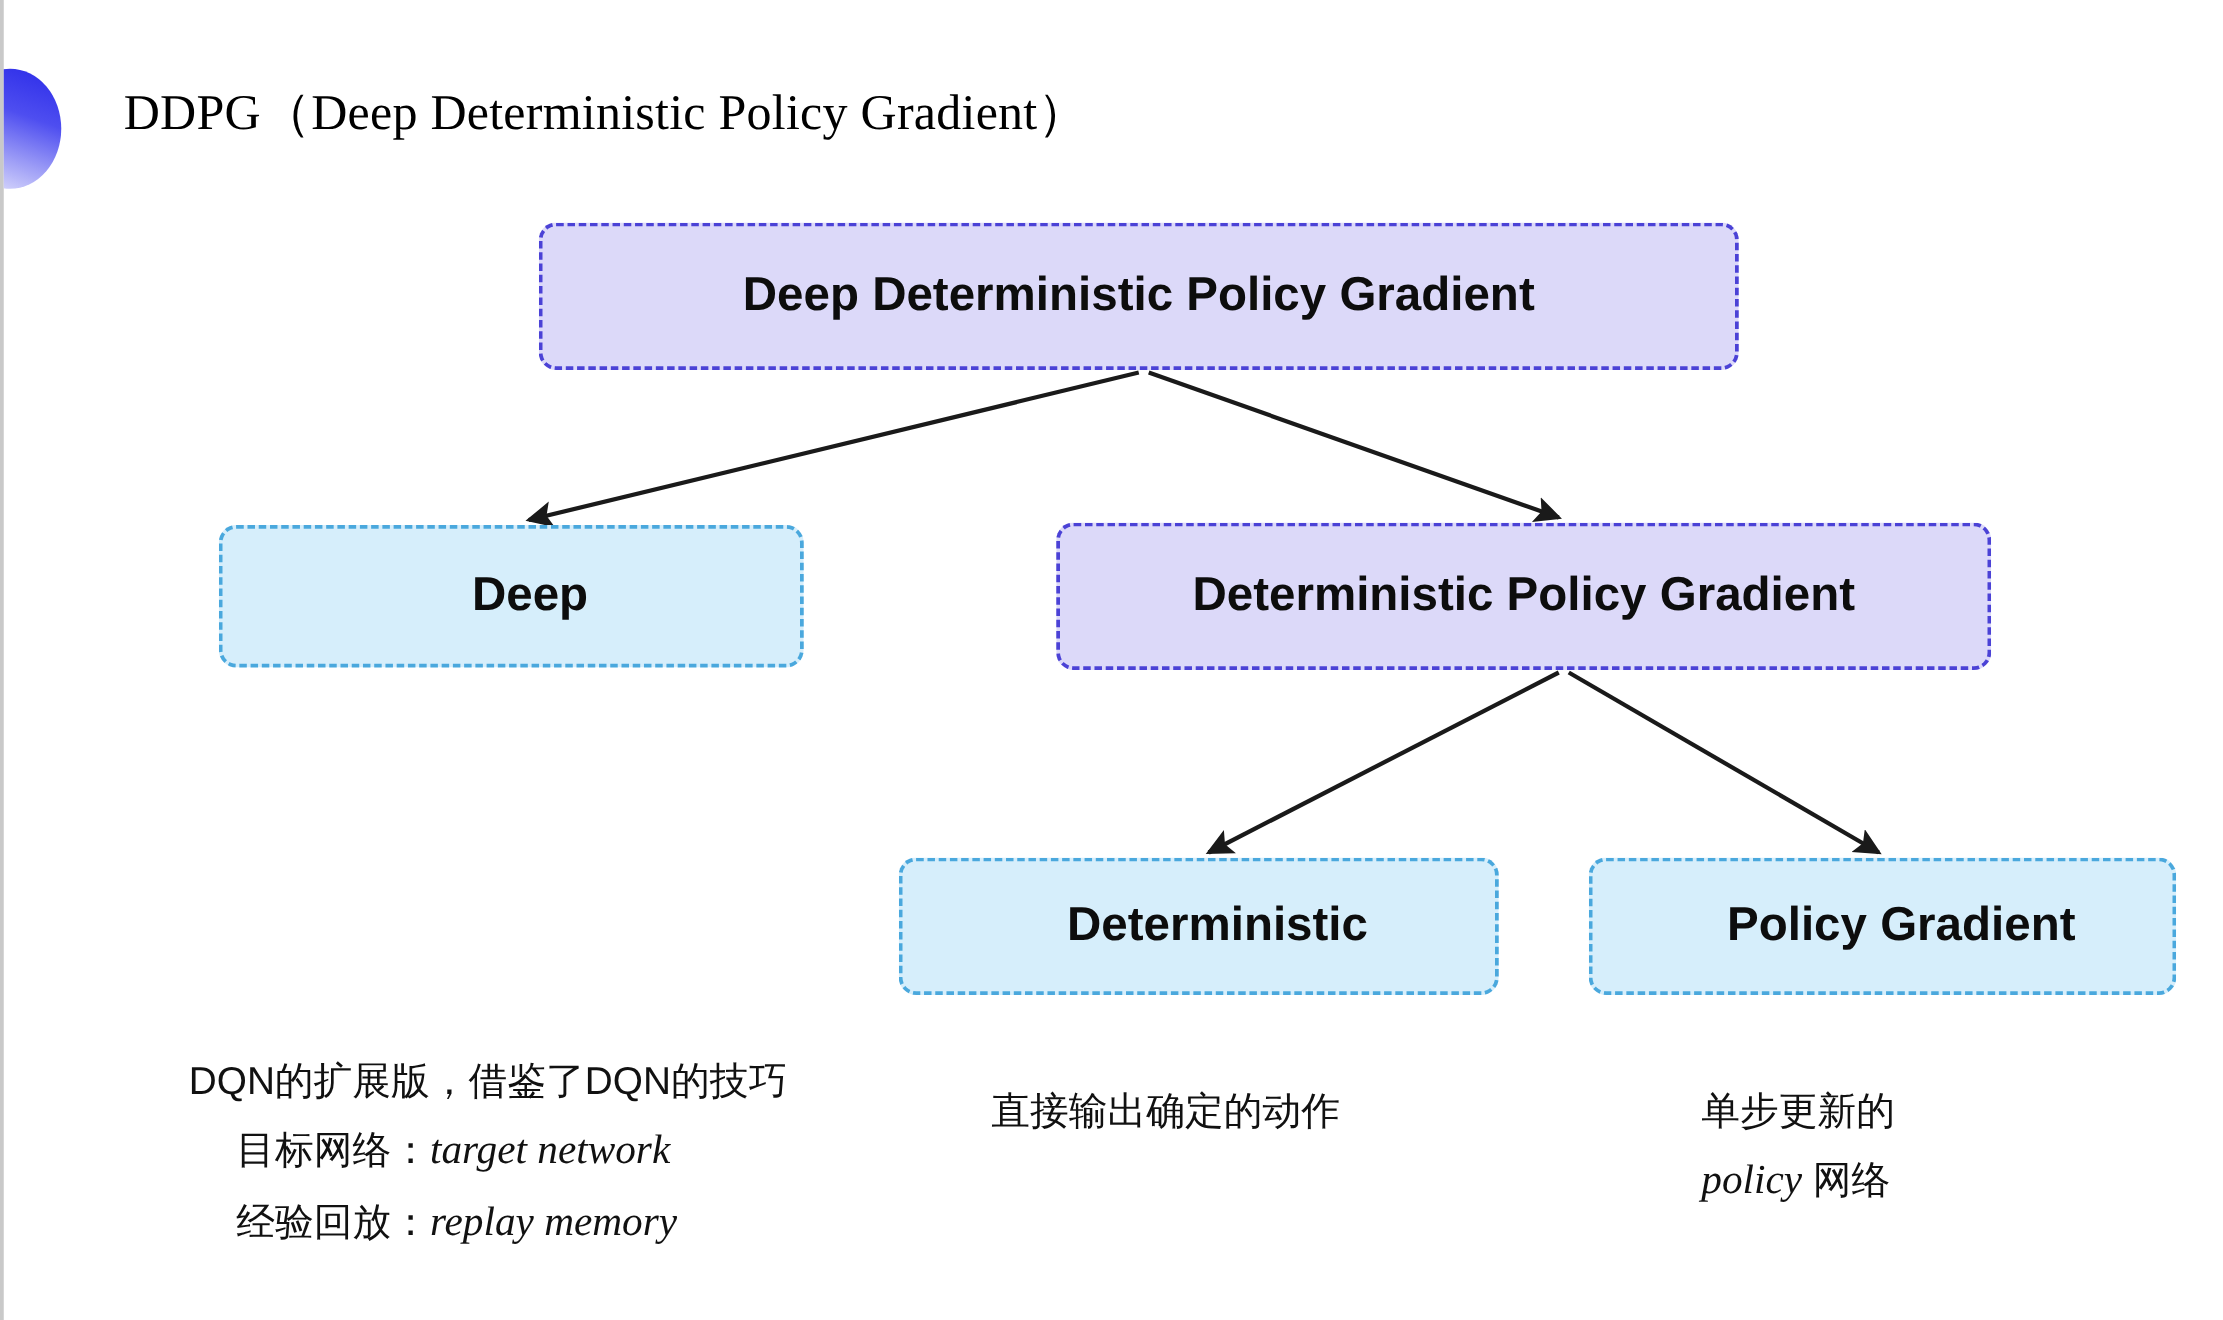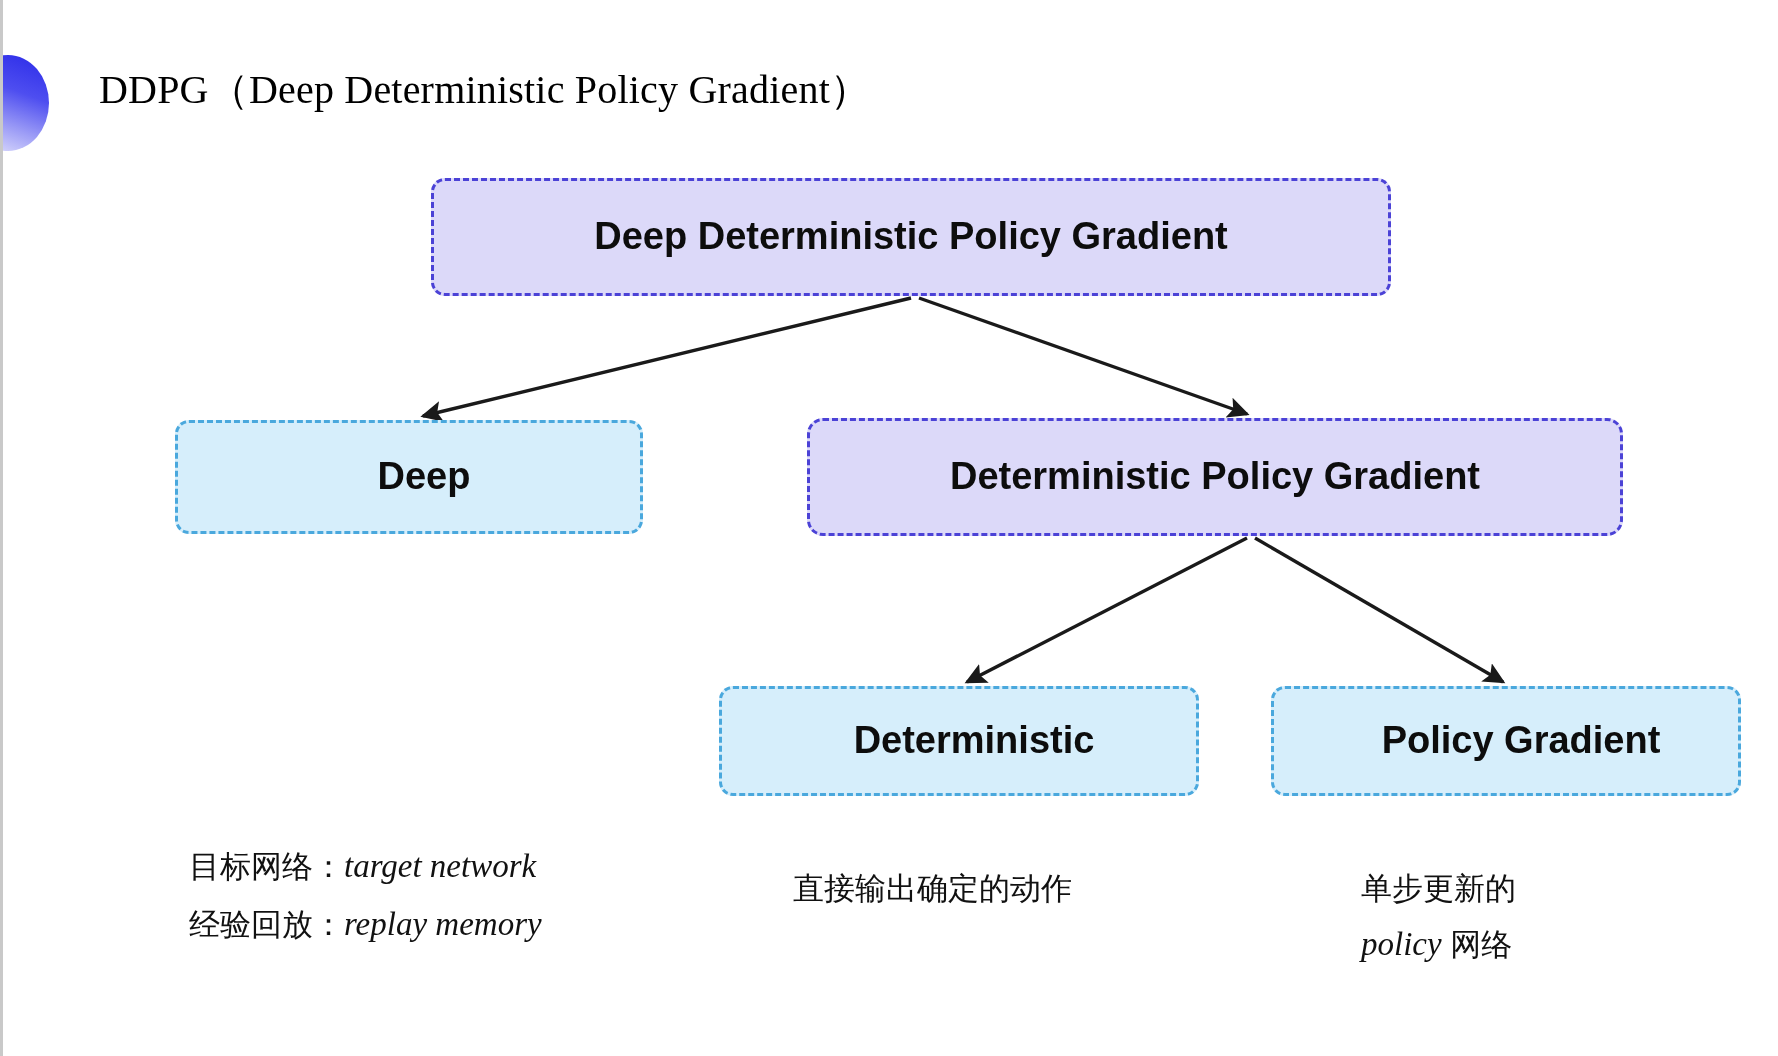--- a/index.html
+++ b/index.html
@@ -60,21 +60,21 @@
     border: 3px dashed #4b42d6;
   }
   .node.blue {
     background: #d6eefb;
     border: 3px dashed #4aa8dd;
     padding-left: 40px;
   }
 
   #node-root      { left: 428px; top: 178px;  width: 960px; height: 118px; }
   #node-deep      { left: 172px; top: 420px;  width: 468px; height: 114px; }
-  #node-dpg       { left: 804px; top: 418px;  width: 816px; height: 118px; border-radius: 16px; }
+  #node-dpg       { left: 842px; top: 418px;  width: 748px; height: 118px; }
   #node-det       { left: 716px; top: 686px;  width: 480px; height: 110px; }
   #node-pg        { left: 1268px; top: 686px; width: 470px; height: 110px; }
 
   
   #arrows {
     position: absolute;
     left: 0; top: 0;
     width: 1778px;
     height: 1056px;
     pointer-events: none;
@@ -137,20 +137,21 @@
 
   <div id="node-deep" class="node blue">Deep</div>
 
   <div id="node-dpg" class="node purple">Deterministic Policy Gradient</div>
 
   <div id="node-det" class="node blue">Deterministic</div>
 
   <div id="node-pg" class="node blue">Policy Gradient</div>
 
   <div id="caption-deep" class="caption">
+    <div class="line1">DQN的扩展版，借鉴了DQN的技巧</div>
     <div class="line2">
       <span>目标网络：</span><span class="mathit">target network</span>
     </div>
     <div class="line3">
       <span>经验回放：</span><span class="mathit">replay memory</span>
     </div>
   </div>
 
   <div id="caption-det" class="caption caption-center">
     <div class="line1">直接输出确定的动作</div>

